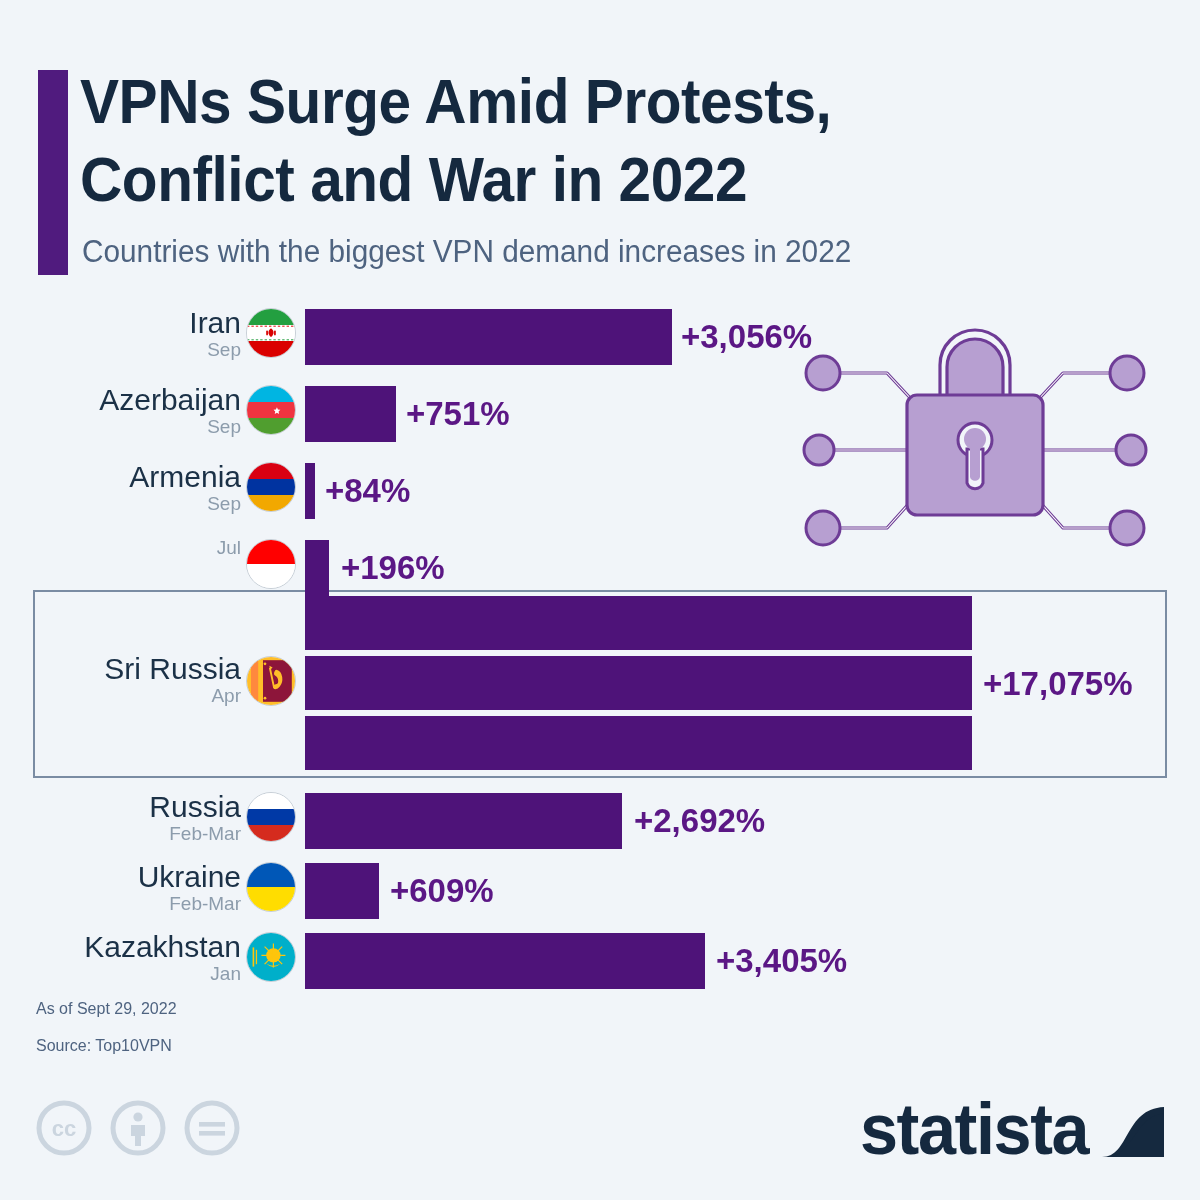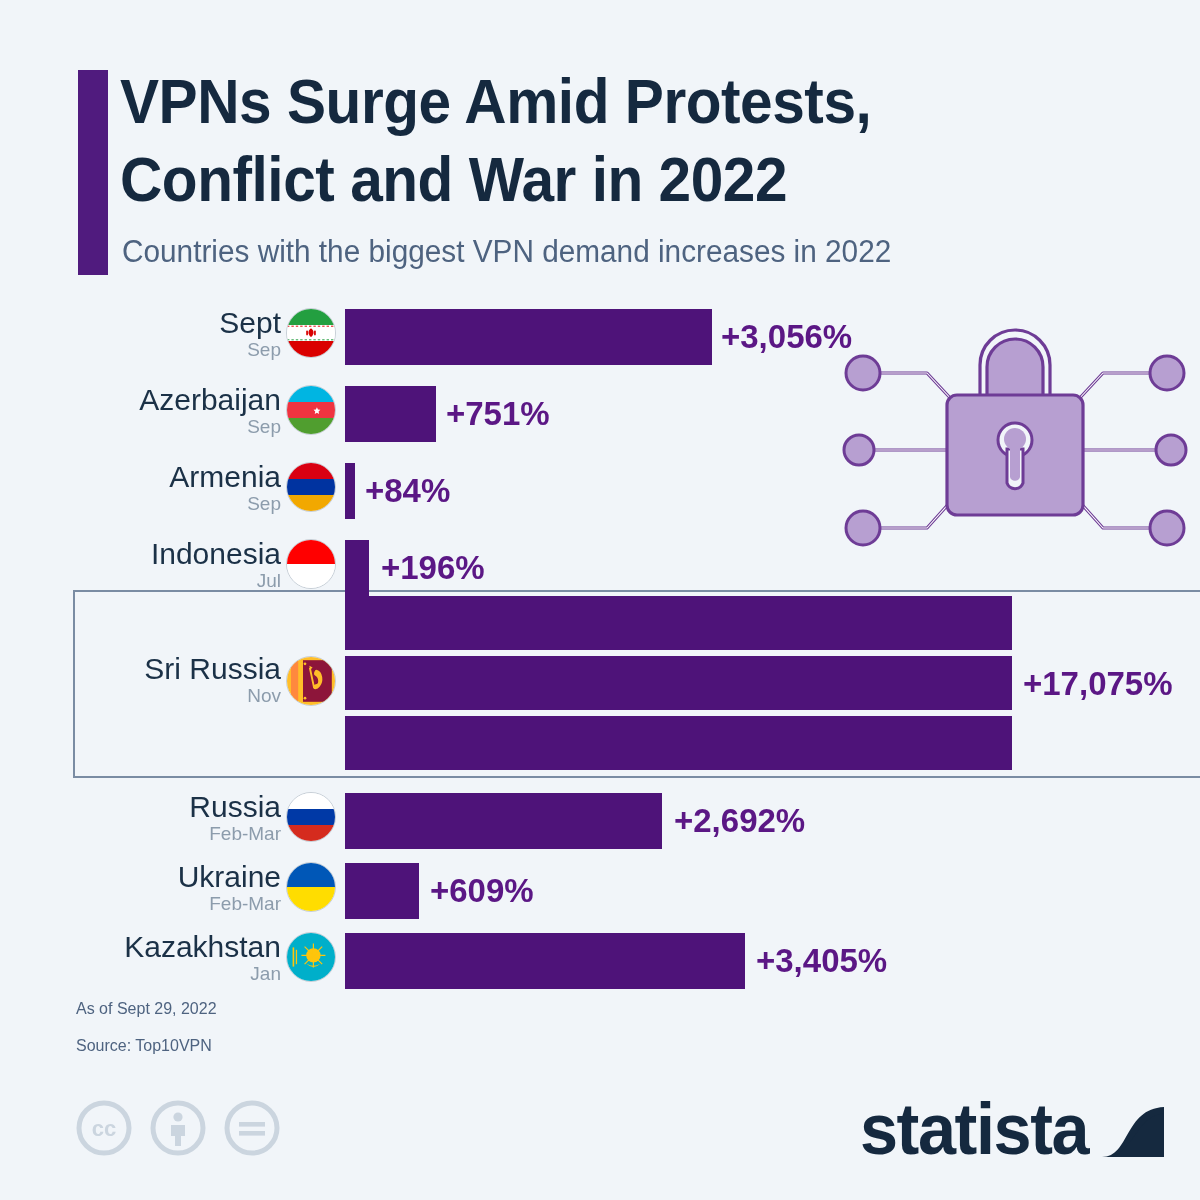--- a/index.html
+++ b/index.html
@@ -11,21 +11,20 @@
     background: #F1F5F9;
     font-family: "Liberation Sans", sans-serif;
     overflow: hidden;
     position: relative;
   }
 
   #infographic {
     position: absolute;
     inset: 0;
     background: #F1F5F9;
-    margin-left: 40px;
   }
 
   
   #header {
     position: absolute;
     left: 0; top: 0;
     width: 1200px; height: 290px;
   }
   #accent-bar {
     position: absolute;
@@ -234,21 +233,21 @@
       <path d="M175 120 L175 152 A5.2 5.2 0 0 0 185 152 L185 120 Z" fill="#B79FD1"></path>
     </svg>
   </div>
 
   <div id="chart">
 
     <div id="highlight-box" style="top:294px;"></div>
 
     <div class="row" style="top:8px;height:66px;">
       <div class="row-label" style="top:2px;">
-        <span class="country-name">Sept</span>
+        <span class="country-name">Iran</span>
         <span class="country-month">Sep</span>
       </div>
       <div class="flag" style="top:4px;">
         <svg viewBox="0 0 60 60" preserveAspectRatio="xMidYMid slice">
           <rect width="60" height="20" fill="#239F40"></rect>
           <rect y="20" width="60" height="20" fill="#FFFFFF"></rect>
           <rect y="40" width="60" height="20" fill="#DA0000"></rect>
           <g fill="#DA0000">
             <path d="M30 24 q-4 3 -3 7 q1 3 3 4 q2 -1 3 -4 q1 -4 -3 -7z"></path>
             <rect x="24" y="27" width="2.2" height="6" rx="1"></rect>
@@ -297,37 +296,36 @@
           <rect y="20" width="60" height="20" fill="#0033A0"></rect>
           <rect y="40" width="60" height="20" fill="#F2A800"></rect>
         </svg>
       </div>
       <div class="bar" style="top:5px;width:10px;"></div>
       <div class="bar-value" style="left:325px;top:5px;">+84%</div>
     </div>
 
     <div class="row" style="top:239px;height:66px;">
       <div class="row-label" style="top:2px;">
-        <span class="country-name">Indonesia</span>
         <span class="country-month">Jul</span>
       </div>
       <div class="flag" style="top:4px;">
         <svg viewBox="0 0 60 60" preserveAspectRatio="xMidYMid slice">
           <rect width="60" height="30" fill="#FF0000"></rect>
           <rect y="30" width="60" height="30" fill="#FFFFFF"></rect>
         </svg>
       </div>
       <div class="bar" style="top:5px;width:24px;"></div>
       <div class="bar-value" style="left:341px;top:5px;">+196%</div>
     </div>
 
     <div class="row" style="top:294px;height:188px;">
       <div class="row-label" style="top:62px;">
         <span class="country-name">Sri Russia</span>
-        <span class="country-month">Nov</span>
+        <span class="country-month">Apr</span>
       </div>
       <div class="flag" style="top:66px;">
         <svg viewBox="0 0 60 60" preserveAspectRatio="xMidYMid slice">
           <rect width="60" height="60" fill="#FFBE29"></rect>
           <rect x="5" y="4" width="9" height="52" fill="#FF883E"></rect>
           <rect x="16" y="4" width="3" height="52" fill="#FFBE29"></rect>
           <rect x="20" y="4" width="36" height="52" fill="#8D153A"></rect>
           <g fill="#FFBE29">
             <path d="M37 16 q6 2 7 9 q1 7 -3 12 q-3 4 -7 3 q-2 -1 -1 -4 q1 -2 3 -2 q3 0 3 -4 q0 -5 -4 -7 q-2 -1 -1 -4 q1 -3 3 -3z"></path>
             <rect x="30" y="13" width="2.4" height="26" rx="1" transform="rotate(-12 31 26)"></rect>

